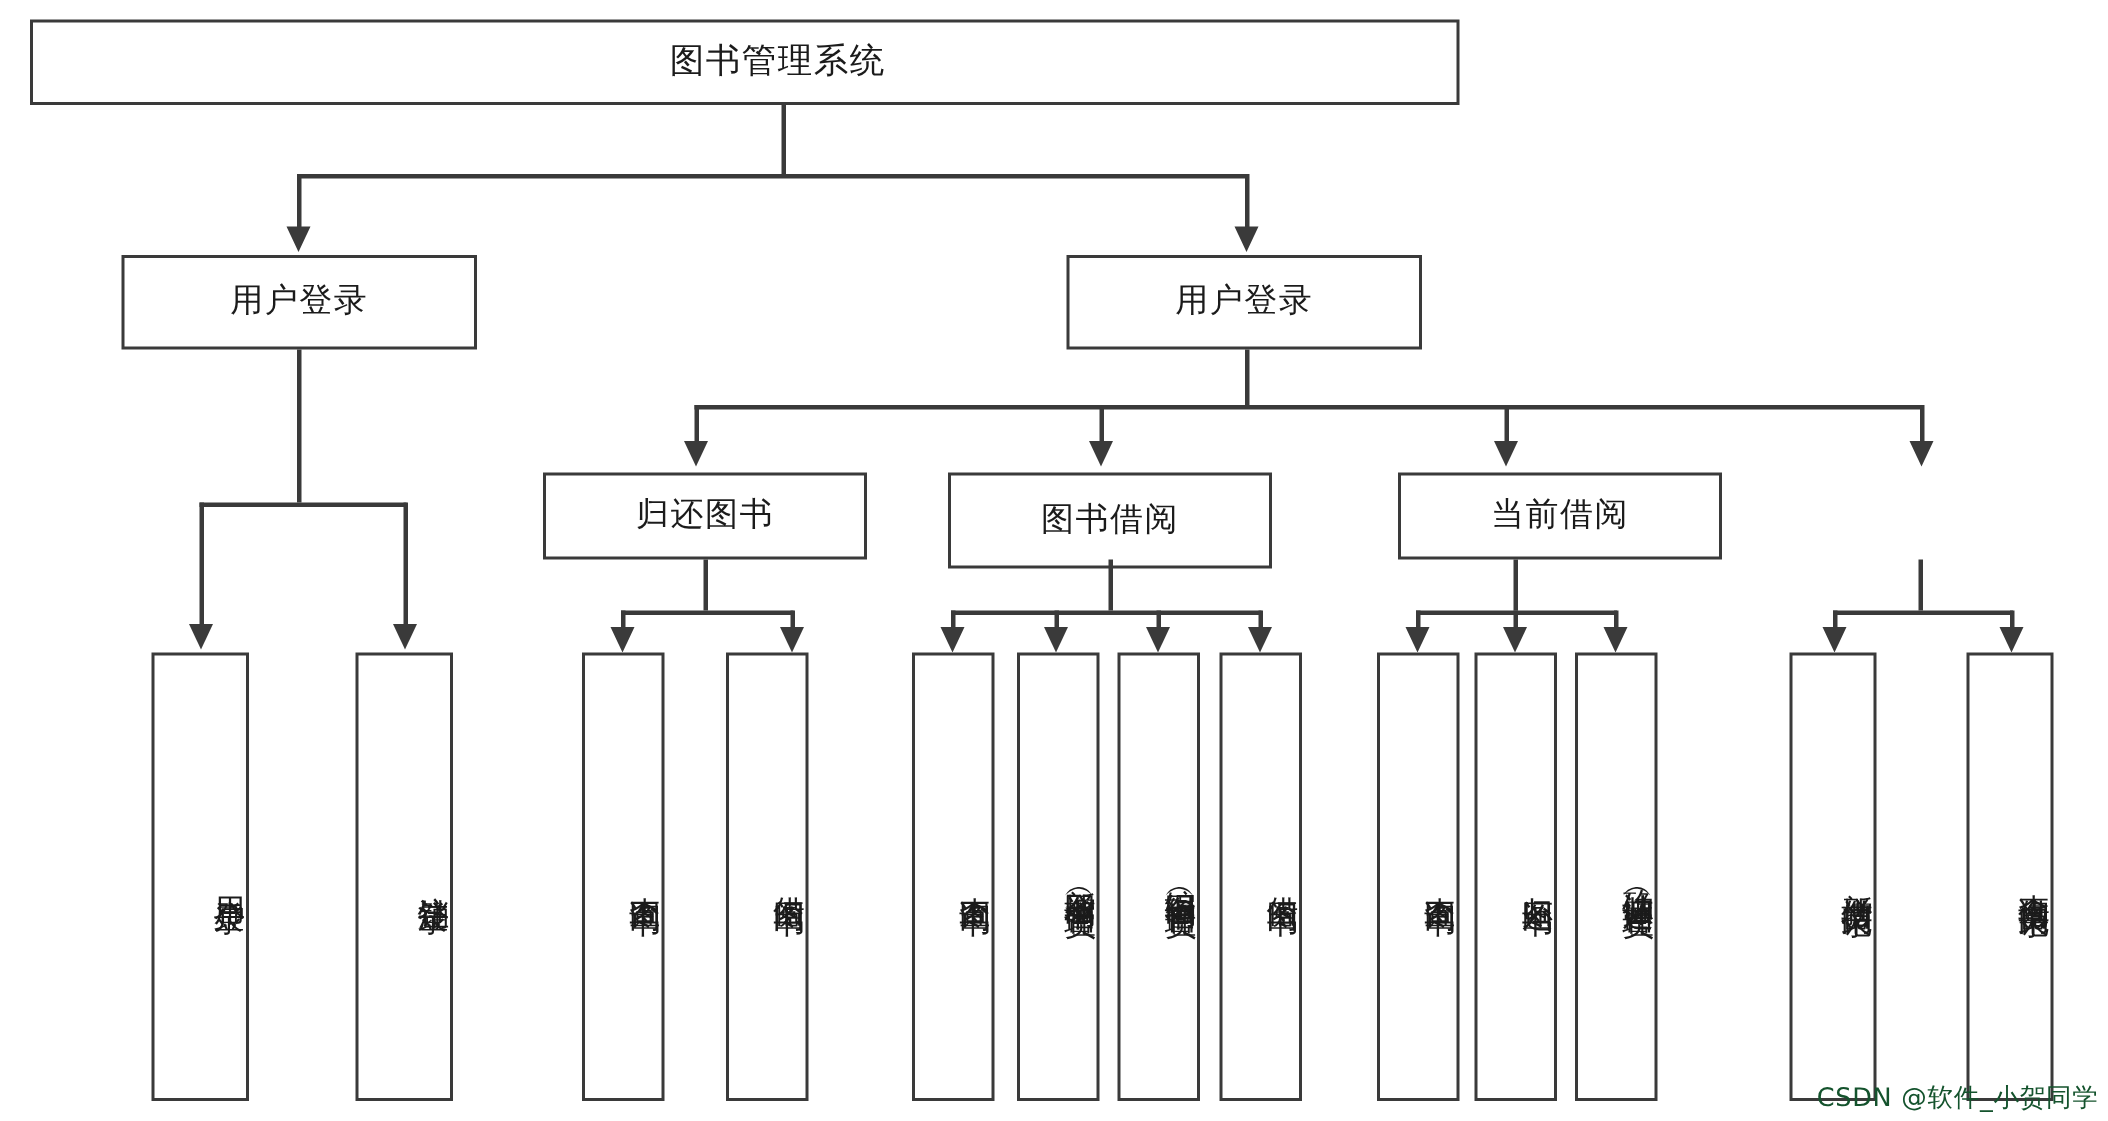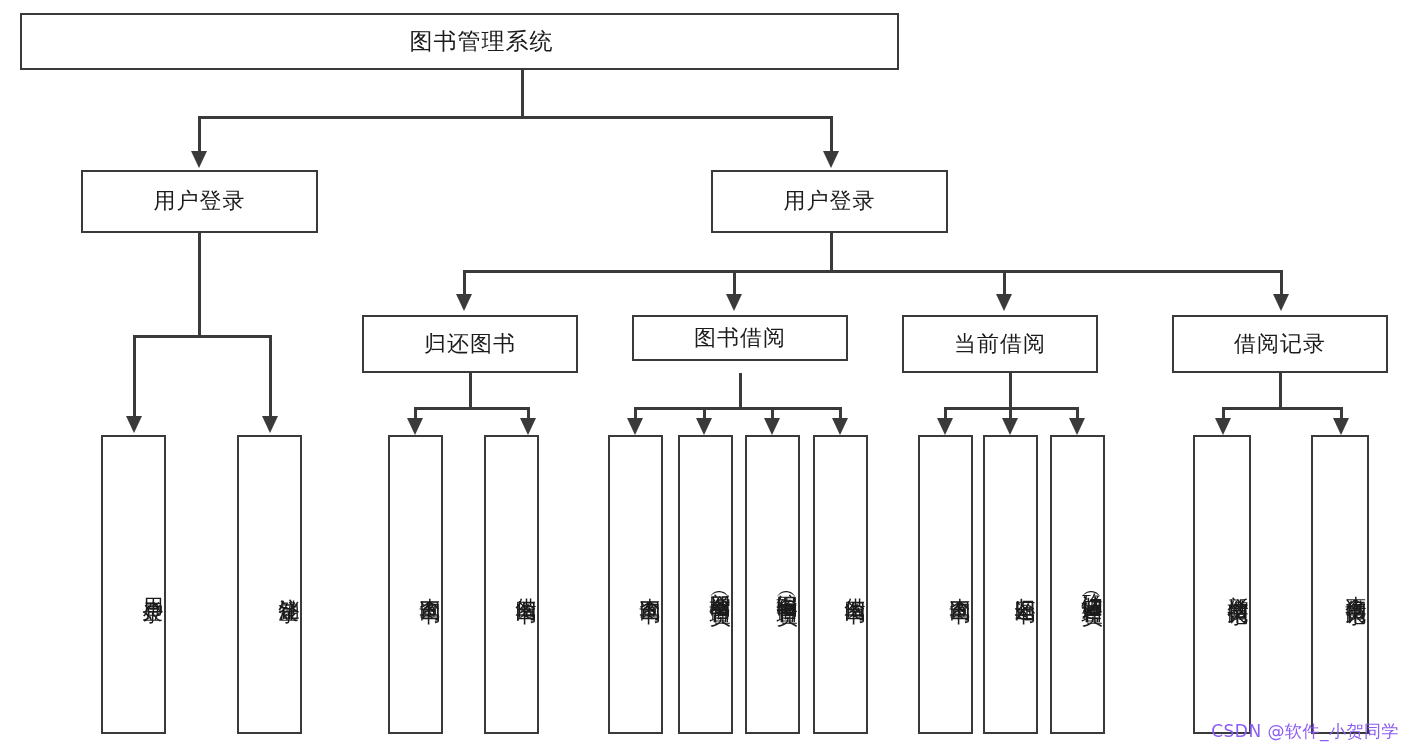--- a/index.html
+++ b/index.html
@@ -65,31 +65,31 @@
     border-left: 8px solid transparent;
     border-right: 8px solid transparent;
     border-top: 17px solid #3a3a3a;
   }
   
   #watermark {
     position: absolute;
     right: 6px;
     bottom: 4px;
     font-size: 17px;
-    color: #8b5cf6;
+    color: #14532d;
     white-space: nowrap;
     letter-spacing: 0.5px;
   }
 </style>
 </head>
 <body>
 
 <div id="canvas">
 
-  <div class="node horiz root" style="left:20px; top:13px; width:879px; height:57px;padding-left:44px;">图书管理系统</div>
+  <div class="node horiz root" style="left:20px; top:13px; width:953px; height:57px;padding-left:44px;">图书管理系统</div>
 
   <div class="seg-v" style="left:521px; top:70px; height:46px;"></div>
 
   <div class="seg-h" style="left:198px; top:116px; width:634px;"></div>
 
   <div class="seg-v" style="left:198px; top:116px; height:36px;"></div>
   <div class="arrow" style="left:191px; top:151px;"></div>
 
   <div class="seg-v" style="left:830px; top:116px; height:36px;"></div>
   <div class="arrow" style="left:823px; top:151px;"></div>
@@ -118,23 +118,22 @@
   <div class="seg-v" style="left:463px; top:270px; height:25px;"></div>
   <div class="arrow" style="left:456px; top:294px;"></div>
   <div class="seg-v" style="left:733px; top:270px; height:25px;"></div>
   <div class="arrow" style="left:726px; top:294px;"></div>
   <div class="seg-v" style="left:1003px; top:270px; height:25px;"></div>
   <div class="arrow" style="left:996px; top:294px;"></div>
   <div class="seg-v" style="left:1280px; top:270px; height:25px;"></div>
   <div class="arrow" style="left:1273px; top:294px;"></div>
 
   <div class="node horiz" style="left:362px; top:315px; width:216px; height:58px;">归还图书</div>
-  <div class="node horiz" style="left:632px; top:315px; width:216px; height:46px;">图书借阅</div>
-  <div class="node horiz" style="left:902px; top:315px; width:196px; height:58px;">当前借阅</div>
-  <div class="node horiz" style="left:1172px; top:315px; width:216px; height:58px;">借阅记录</div>
+  <div class="node horiz" style="left:632px; top:315px; width:216px; height:64px;">图书借阅</div>
+  <div class="node horiz" style="left:932px; top:315px; width:216px; height:58px;">当前借阅</div>
 
   <div class="seg-v" style="left:469px; top:373px; height:34px;"></div>
   <div class="seg-h" style="left:414px; top:407px; width:115px;"></div>
   <div class="seg-v" style="left:414px; top:407px; height:12px;"></div>
   <div class="arrow" style="left:407px; top:418px;"></div>
   <div class="seg-v" style="left:527px; top:407px; height:12px;"></div>
   <div class="arrow" style="left:520px; top:418px;"></div>
 
   <div class="node vert" style="left:388px; top:435px; width:55px; height:299px;">
     <span class="vtext">查询图书</span>

